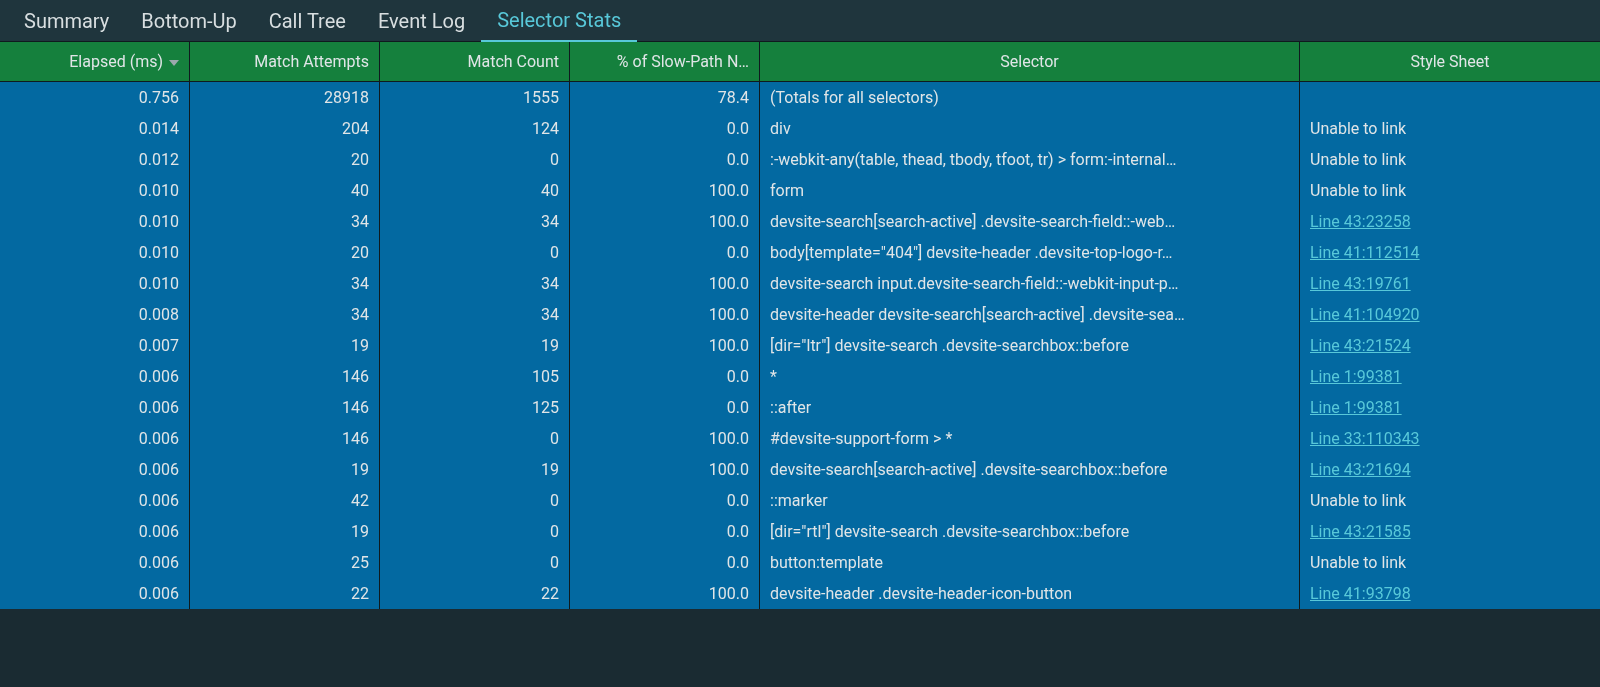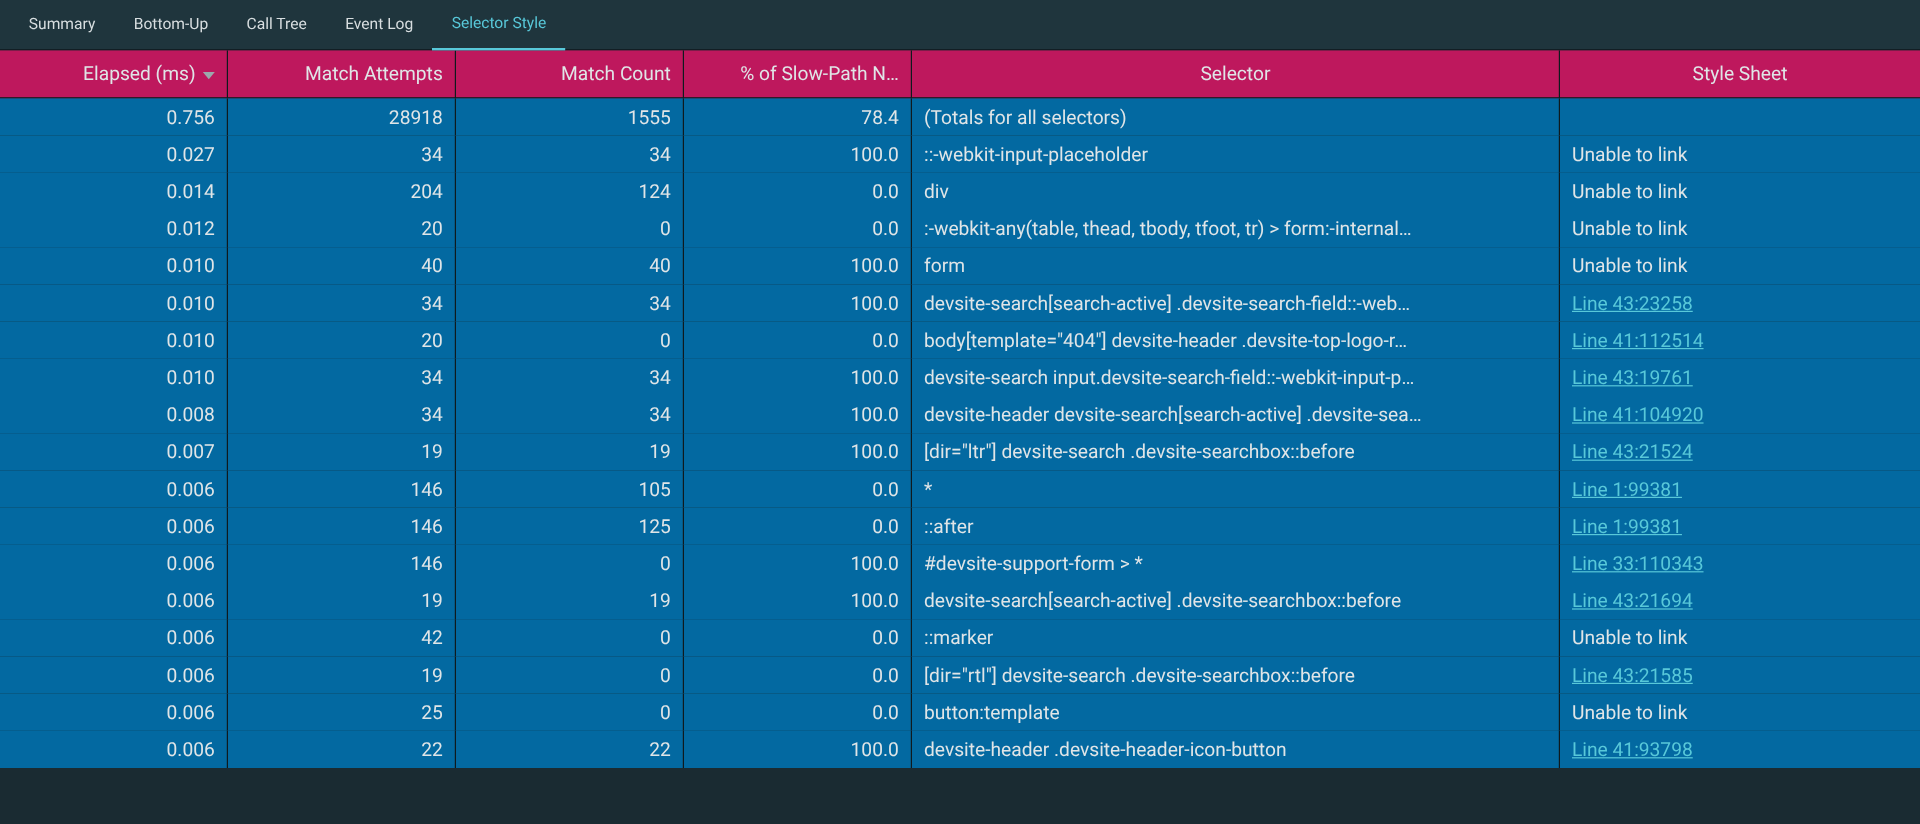--- a/index.html
+++ b/index.html
@@ -18,37 +18,37 @@
       background: #1f353d;
       border-bottom: 1px solid #0f1a1e;
       height: 42px;
       align-items: center;
       padding-left: 8px;
     }
     .tab {
       padding: 10px 16px;
       color: #d8dee0;
       cursor: pointer;
-      font-size: 13px;
+      font-size: 20px;
       height: 42px;
       display: flex;
       align-items: center;
     }
     .tab.active {
       color: #58c8d9;
       border-bottom: 2px solid #58c8d9;
     }
     .table {
       width: 100%;
       table-layout: fixed;
       border-collapse: separate;
       border-spacing: 0;
     }
     .table thead tr {
-      background: #be185d;
+      background: #15803d;
     }
     .table th {
       text-align: center;
       padding: 8px 10px;
       font-weight: 400;
       color: #e0e5e7;
       border-right: 1px solid #0f1a1e;
       border-bottom: 1px solid #0f1a1e;
       white-space: nowrap;
       overflow: hidden;
@@ -96,21 +96,21 @@
     .col-sheet     { width: 300px; }
   </style>
 </head>
 <body>
 
 <div class="tab-bar" id="tab-bar">
     <div class="tab">Summary</div>
     <div class="tab">Bottom-Up</div>
     <div class="tab">Call Tree</div>
     <div class="tab">Event Log</div>
-    <div class="tab active">Selector Style</div>
+    <div class="tab active">Selector Stats</div>
   </div>
 
 <table class="table">
   <colgroup>
     <col class="col-elapsed">
       <col class="col-attempts">
       <col class="col-count">
     <col class="col-slowpath">
       <col class="col-selector">
       <col class="col-sheet">
@@ -130,28 +130,20 @@
   <tbody id="table-body">
       <tr>
         <td class="num">0.756</td>
         <td class="num">28918</td>
         <td class="num">1555</td>
         <td class="num">78.4</td>
         <td>(Totals for all selectors)</td>
         <td></td>
       </tr>
       <tr>
-        <td class="num">0.027</td>
-        <td class="num">34</td>
-        <td class="num">34</td>
-        <td class="num">100.0</td>
-        <td>::-webkit-input-placeholder</td>
-        <td><span class="unlinked">Unable to link</span></td>
-      </tr>
-      <tr>
         <td class="num">0.014</td>
         <td class="num">204</td>
         <td class="num">124</td>
         <td class="num">0.0</td>
         <td>div</td>
         <td><span class="unlinked">Unable to link</span></td>
       </tr>
       <tr>
         <td class="num">0.012</td>
         <td class="num">20</td>

